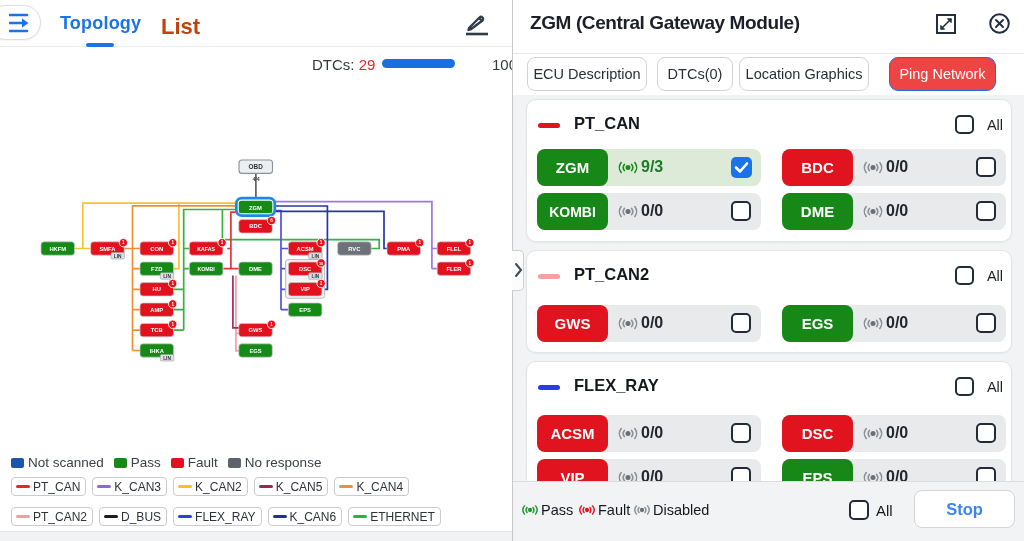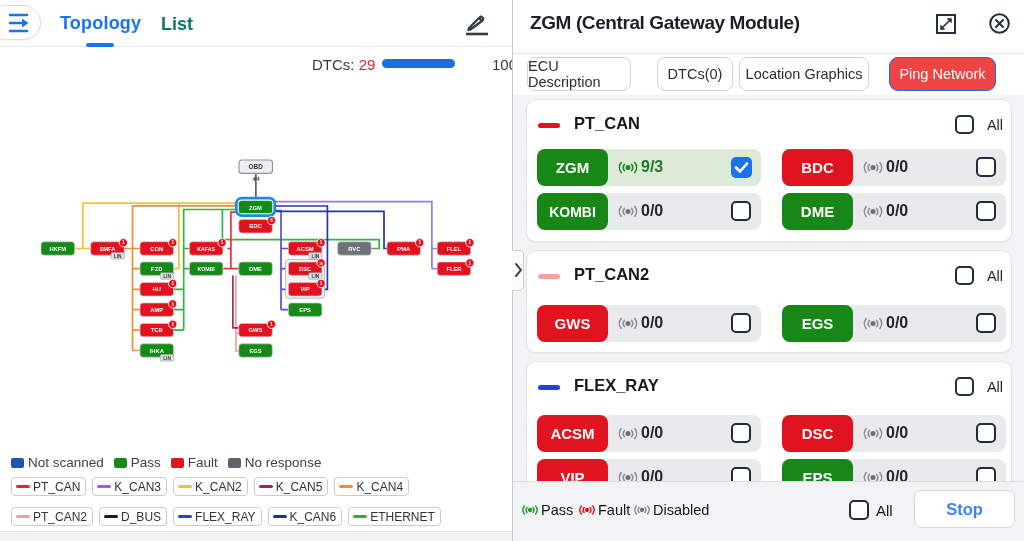--- a/index.html
+++ b/index.html
@@ -6,21 +6,21 @@
   html,body { width:1024px; height:541px; overflow:hidden; background:#fff;
     font-family:"Liberation Sans", sans-serif; }
   .abs { position:absolute; }
   
   #lhead { position:absolute; left:0; top:0; width:512px; height:47px; background:#fff;
     border-bottom:1px solid #ececec; }
   #pill { position:absolute; left:-12px; top:5px; width:53px; height:35px; background:#fff;
     border:1px solid #ddd; border-radius:18px; box-shadow:0 1px 2px rgba(0,0,0,.05); }
   #topoTab { position:absolute; left:60px; top:13px; font-size:18px; font-weight:bold; color:#1a73e8; letter-spacing:.2px;}
   #topoUnderline { position:absolute; left:86px; top:43px; width:28px; height:4px; background:#1a73e8; border-radius:2px;}
-  #listTab { position:absolute; left:161px; top:14px; font-size:18px; font-weight:bold; color:#0f766e;}
+  #listTab { position:absolute; left:161px; top:14px; font-size:22px; font-weight:bold; color:#c2410c;}
   
   #dtcRow { position:absolute; left:312px; top:56px; width:190px; height:16px; font-size:15px; color:#35393f;}
   #dtcRow b{ font-weight:normal; }
   #dtcNum { color:#e8222d; }
   #dtcBar { position:absolute; left:70px; top:3px; width:73px; height:9px; background:#1a6fe0; border-radius:5px;}
   #dtcPct { position:absolute; left:152px; top:0px;margin-left:28px; }
   
   .leg1 { position:absolute; left:11px; top:455px; display:flex; align-items:center; font-size:13.5px; color:#3b4045; }
   .leg1 .sw { width:13px; height:10px; border-radius:2px; margin-right:4px; }
   .leg1 .it { display:flex; align-items:center; margin-right:10px; }
@@ -230,21 +230,21 @@
     <path d="M4.8 15.2 L8.6 15.2 L7.3 13.9 Z" stroke-width="1"></path>
   </g>
 </svg>
 <svg class="abs" style="left:989px;top:13px" width="21" height="21" viewBox="0 0 21 21">
   <circle cx="10.5" cy="10.5" r="9.3" fill="none" stroke="#232f3e" stroke-width="2"></circle>
   <g stroke="#232f3e" stroke-width="2" stroke-linecap="round">
     <line x1="7" y1="7" x2="14" y2="14"></line>
       <line x1="14" y1="7" x2="7" y2="14"></line>
   </g>
 </svg>
-<div class="tabpill" style="left:527px;width:104px">ECU Description</div>
+<div class="tabpill" style="left:527px;width:120px">ECU Description</div>
 <div class="tabpill" style="left:657px;width:76px">DTCs(0)</div>
 <div class="tabpill" style="left:739px;width:130px">Location Graphics</div>
 <div class="tabpill tabblue" style="left:889px;width:107px">Ping Network</div>
 
 <div class="card" style="top:99px;height:143px">
   <div class="cdash" style="background:#e0131e"></div>
     <div class="ctitle">PT_CAN</div>
   <div class="call"></div>
     <div class="calltx">All</div>
   <div class="prow rowsel" style="left:10px;top:49px">

